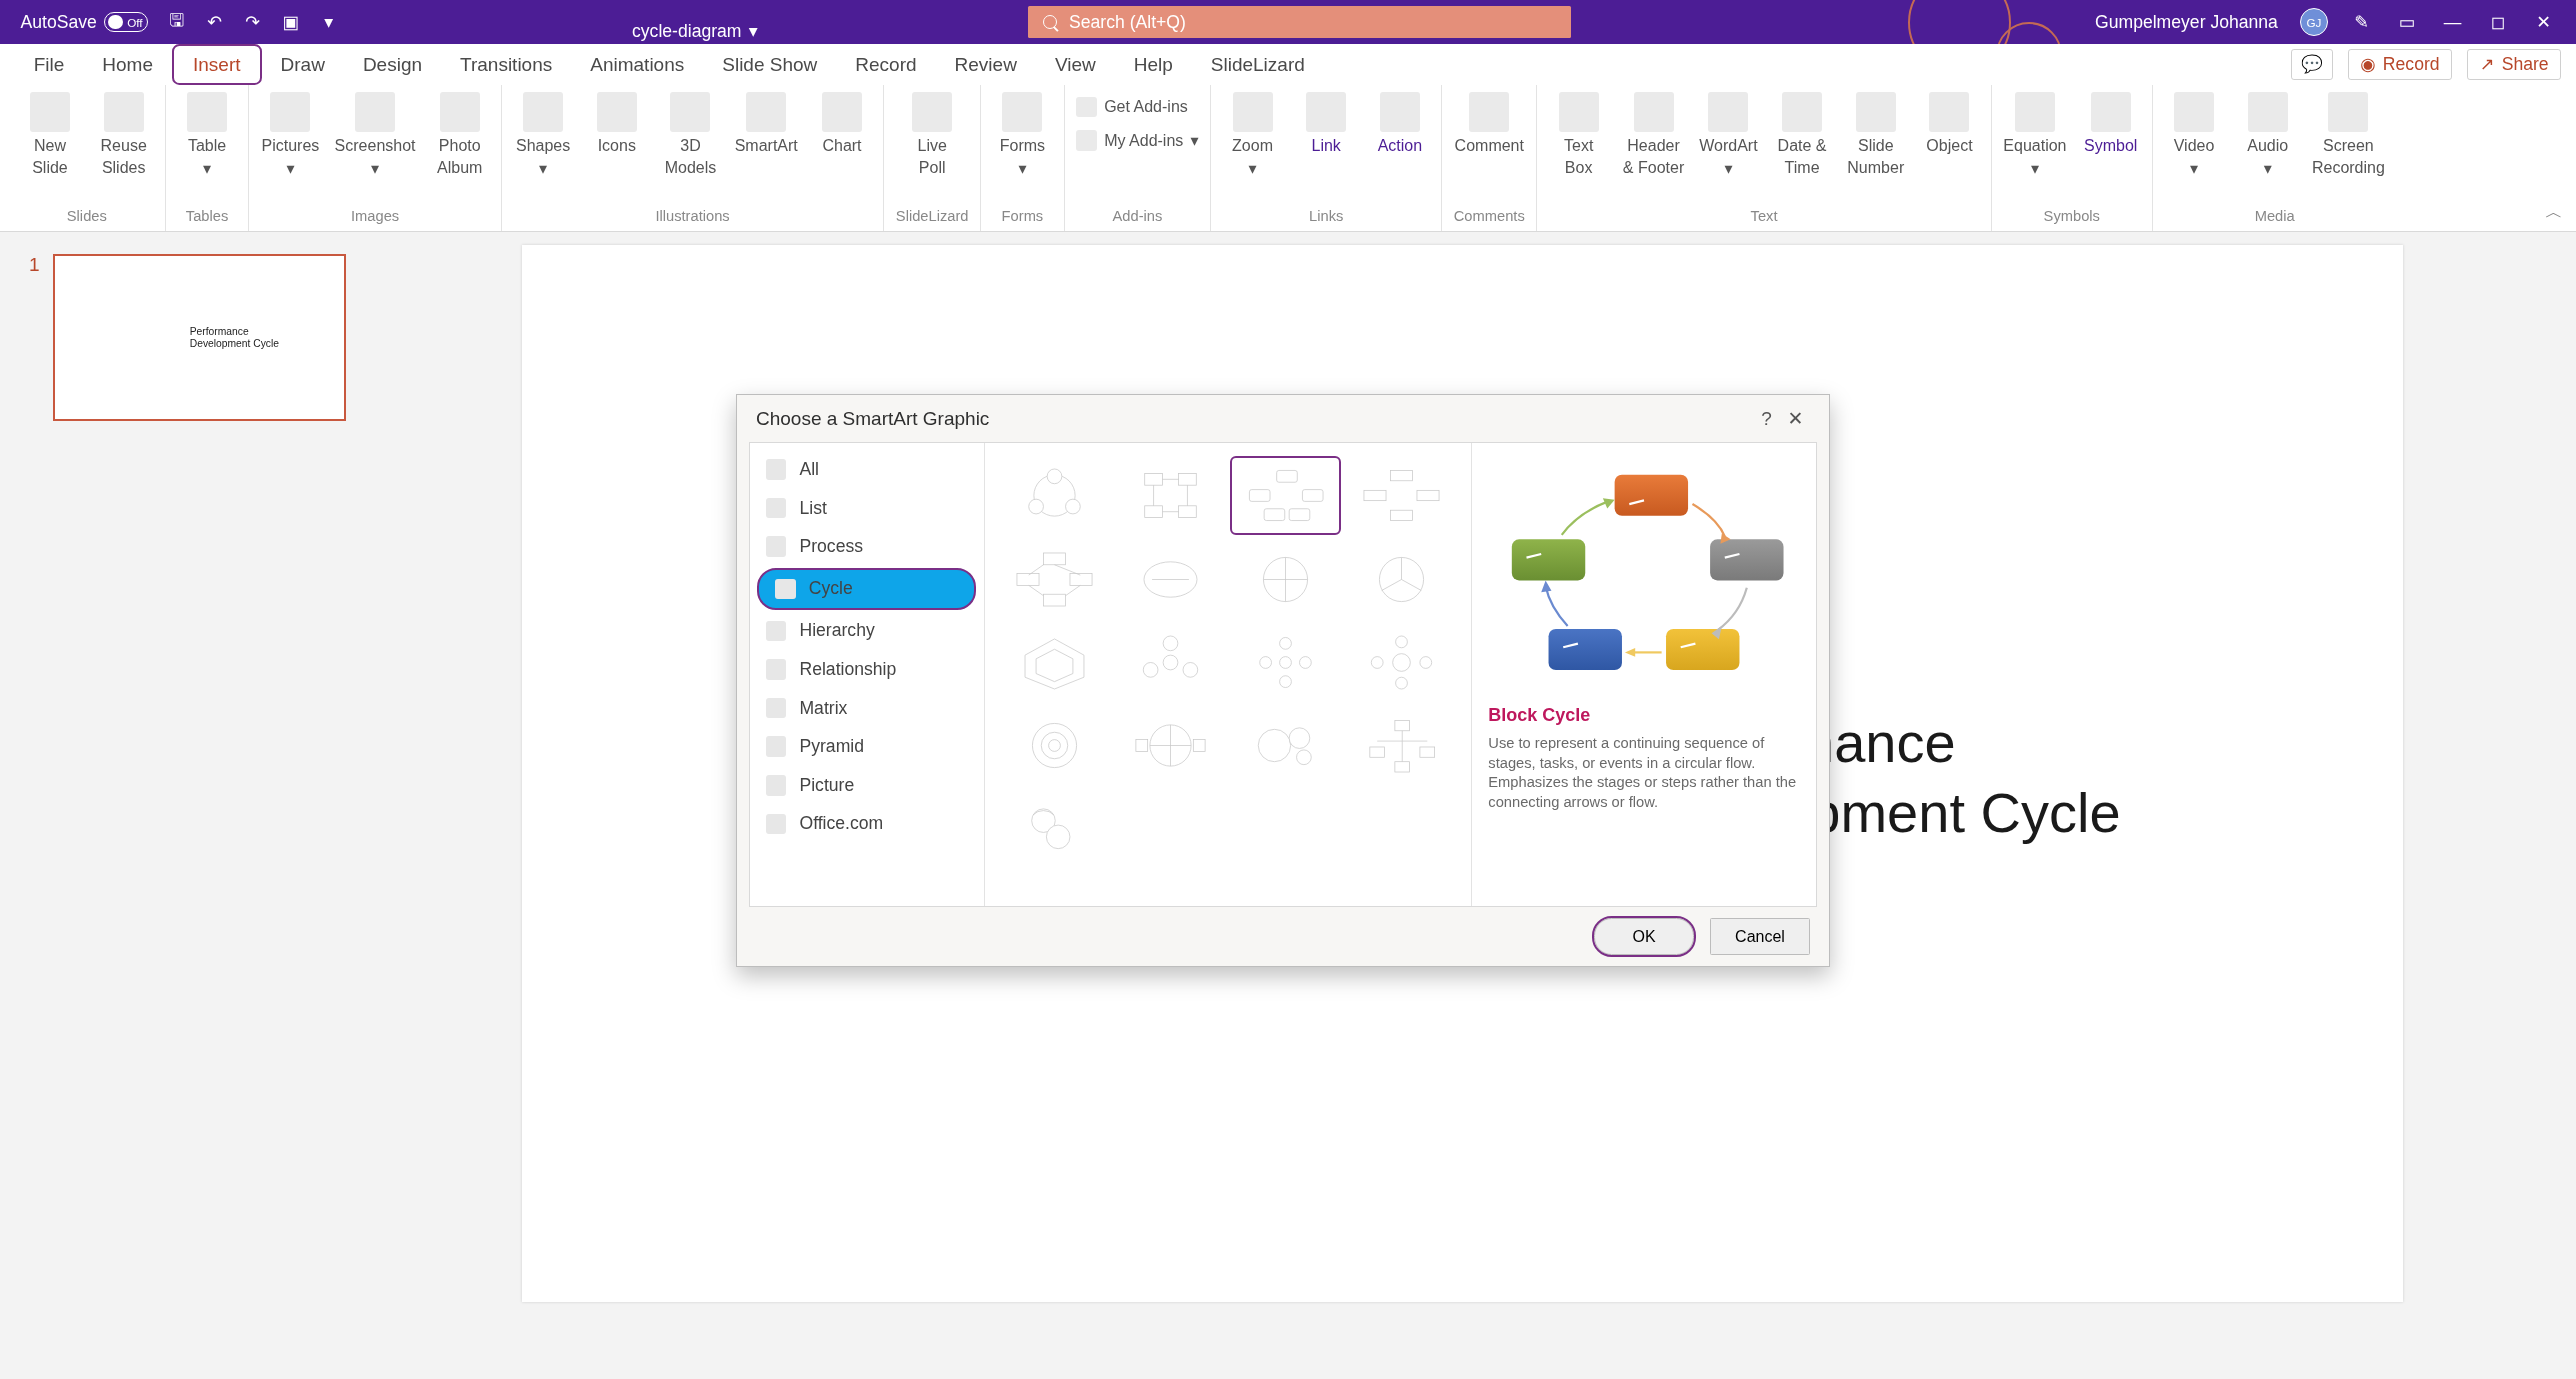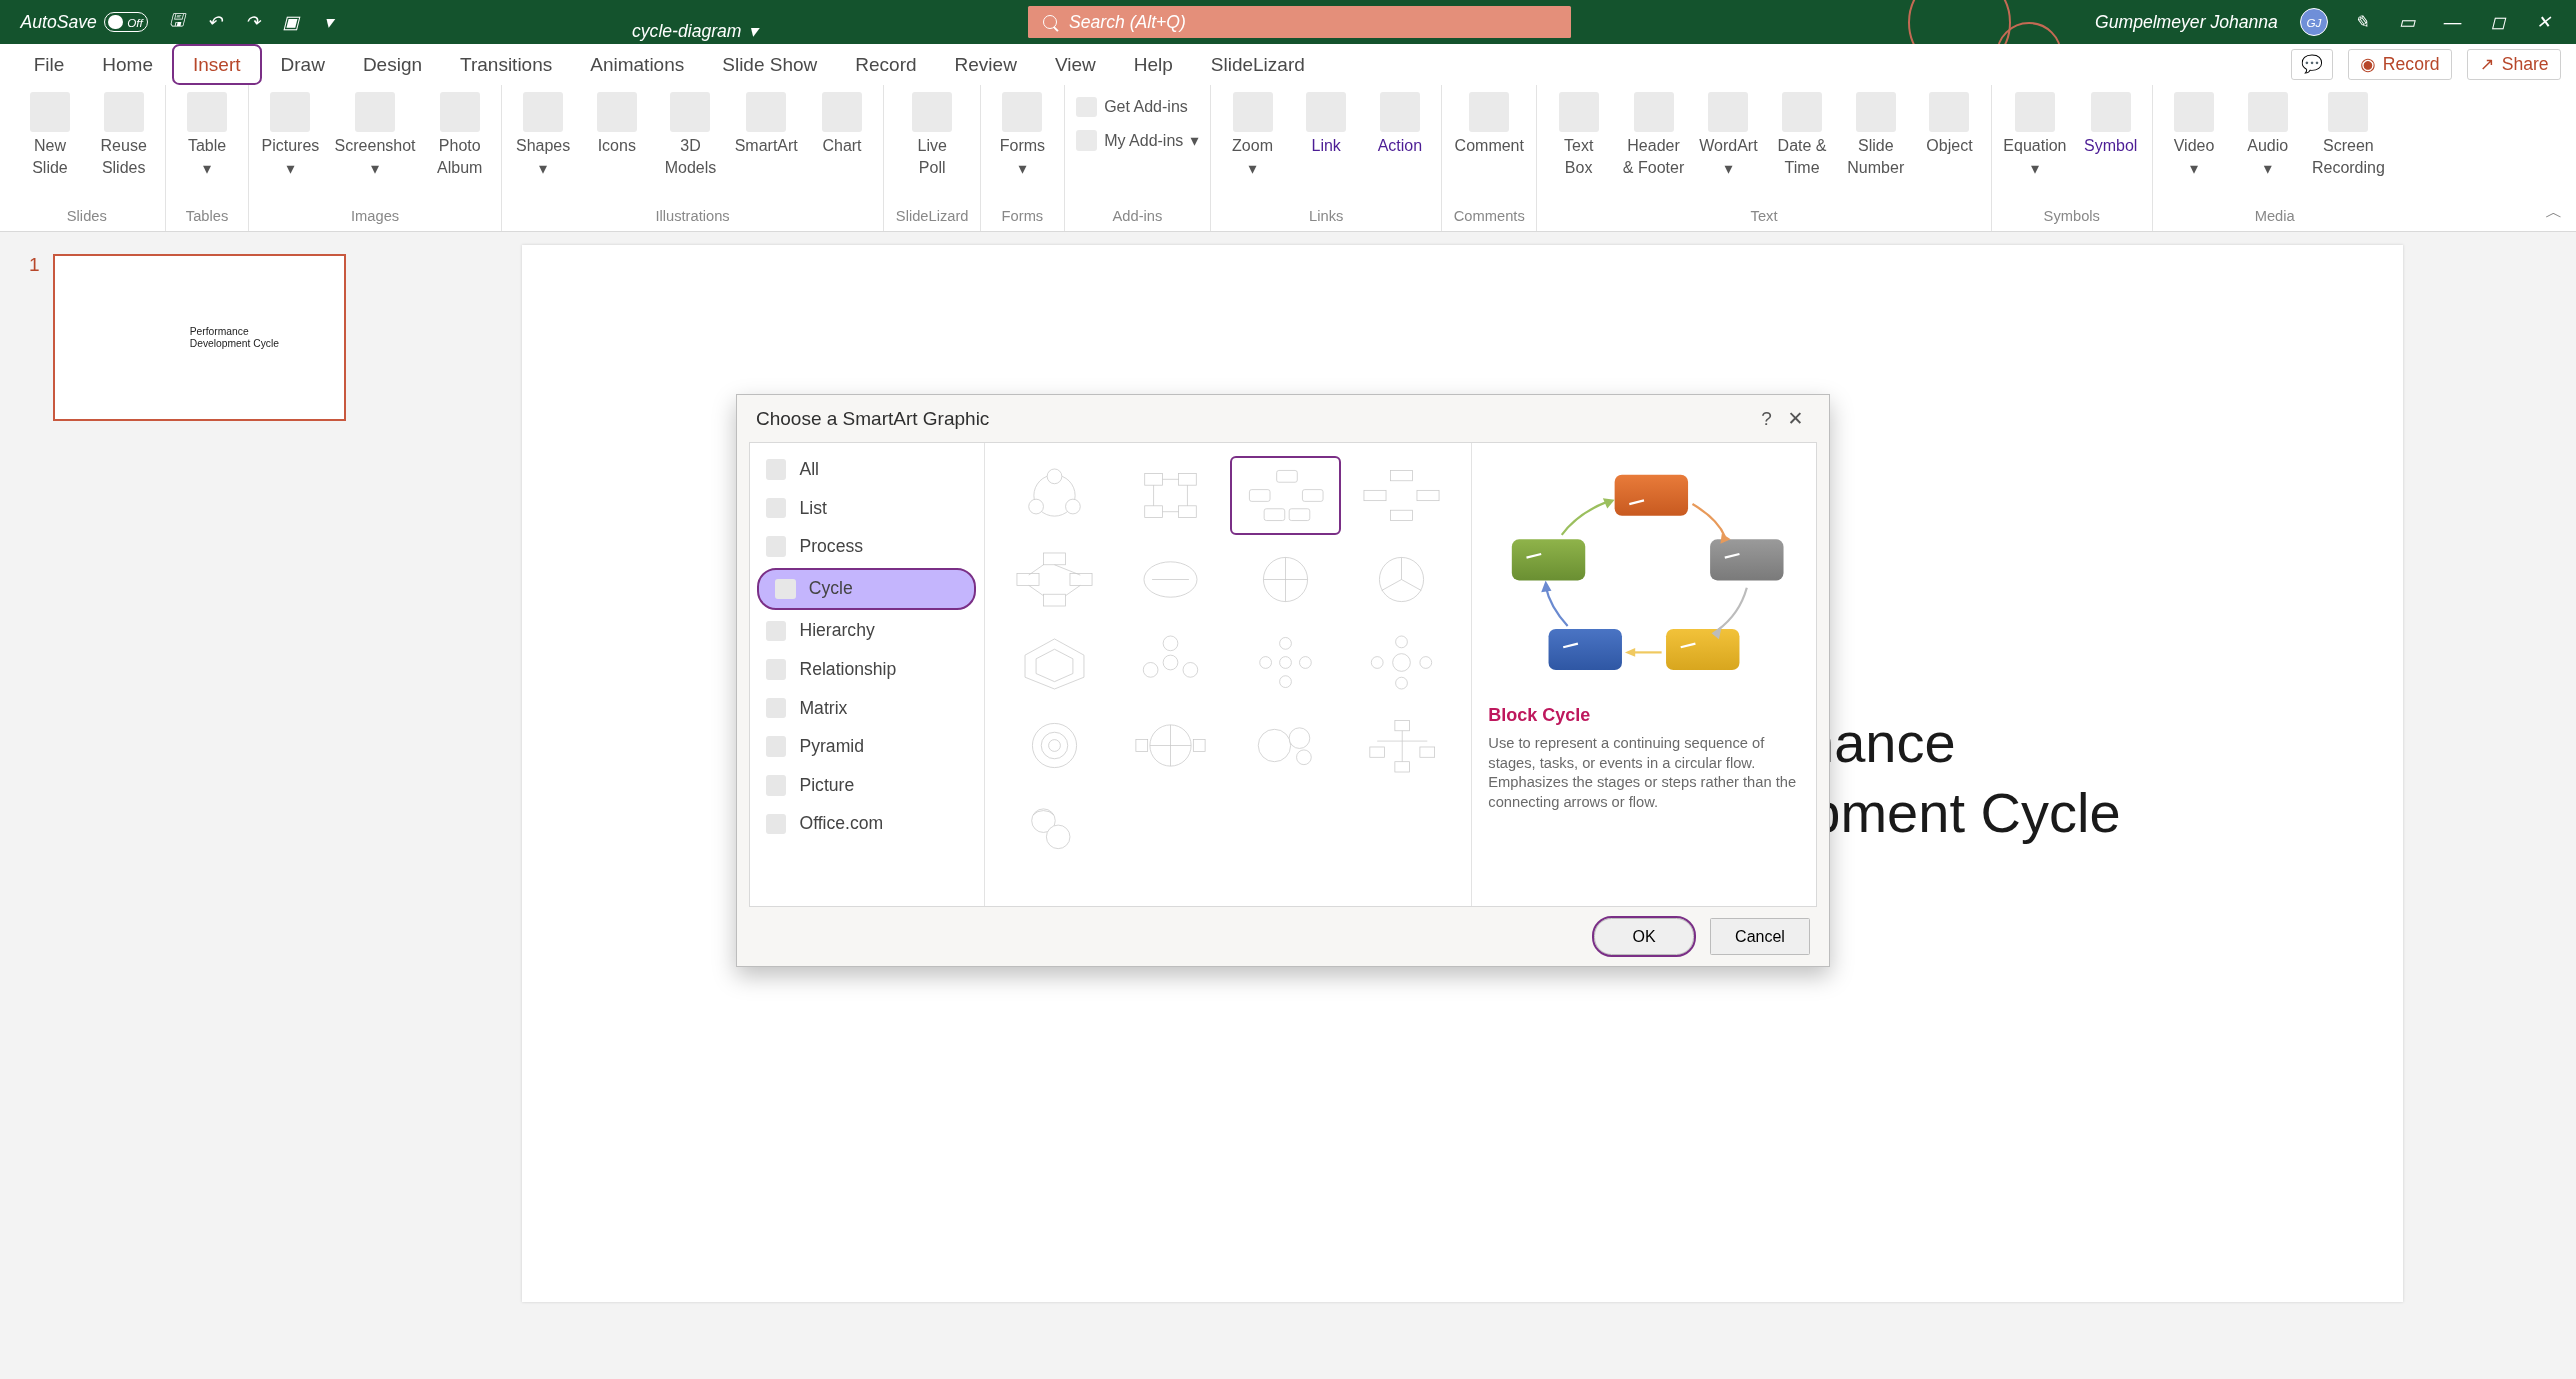--- a/index.html
+++ b/index.html
@@ -1,19 +1,19 @@
 <!DOCTYPE html>
 <html style="font-size:11.7px"><head>
 <meta charset="utf-8">
 <style>
 * { margin: 0; padding: 0; box-sizing: border-box; font-family: "Segoe UI", sans-serif; }
 body { background: #f3f3f3; width: 2576px; height: 1379px; overflow: hidden; transform-origin: top left; }
 
 
-.titlebar { height: 44px; background: #14532d; color: #fff; display: flex; align-items: center; font-size: 17.6px; font-style: italic; }
+.titlebar { height: 44px; background: #4c1d95; color: #fff; display: flex; align-items: center; font-size: 17.6px; }
 .titlebar .left-qat { display: flex; align-items: center; gap: 19px; padding-left: 20.6px; }
 .titlebar .autosave { display: flex; align-items: center; gap: 7.3px; }
 .titlebar .toggle { width: 44px; height: 20.6px; border: 1.5px solid #fff; border-radius: 10.3px; position: relative; display: flex; align-items: center; }
 .titlebar .toggle .knob { width: 14.7px; height: 14.7px; background: #fff; border-radius: 50%; margin-left: 2.9px; }
 .titlebar .toggle .off-text { font-size: 11.7px; margin-left: 4.4px; }
 .titlebar .qat-icon { width: 19px; height: 19px; display: flex; align-items: center; justify-content: center; }
 .titlebar .doc-title { position: absolute; left: 632px; display: flex; align-items: center; gap: 7.3px; margin-top: 18px; }
 .titlebar .search { position: absolute; left: 1028px; width: 543px; height: 32px; background: #e48f7a; border-radius: 1.5px; display: flex; align-items: center; padding: 0 14.7px; gap: 11.7px; color: #fff; }
 .titlebar .search .mag  { width: 14.7px; height: 14.7px; border: 1.5px solid #fff; border-radius: 50%; position: relative; }
 .titlebar .search .mag::after { content: ""; position: absolute; width: 5.9px; height: 1.5px; background: #fff; bottom: -1.5px; right: -2.9px; transform: rotate(45deg); }
@@ -58,21 +58,21 @@
 
 
 .dialog { position:absolute; left:361px; top:162px; width:1094px; height:573px; background:#f7f6f4; border:0.7px solid #bdbdbd; box-shadow: 0 8.8px 22px rgba(0,0,0,.25); display:flex; flex-direction:column; }
 .dlg-title { height:47px; display:flex; align-items:center; padding:0 19px; font-size:19px; color:#2f2f2f; }
 .dlg-title .spacer { flex:1; }
 .dlg-title .dbtn { width:29px; height:29px; display:flex; align-items:center; justify-content:center; color:#555; font-size:19px; }
 .dlg-body { flex:1; display:flex; border:0.7px solid #d9d9d9; margin: 0 11.7px; background:#fff; }
 .cat-list { width:235px; border-right:0.7px solid #e3e3e3; padding:7.3px 0; }
 .cat { display:flex; align-items:center; gap:13.2px; padding:8.8px 16px; font-size:17.6px; color:#444; cursor:pointer; }
 .cat .cico { width:20.6px; height:20.6px; background:#e7e7e7; border-radius:2.9px; }
-.cat.selected { background:#c4b5fd; border:2.2px solid #7a2f86; border-radius:19px; margin:1.5px 7.3px;align-items:center; }
+.cat.selected { background:#0ea5e9; border:2.2px solid #7a2f86; border-radius:19px; margin:1.5px 7.3px;align-items:center; }
 .gallery { flex:1; padding:13.2px 14.7px; display:grid; grid-template-columns: repeat(4, 1fr); grid-auto-rows: 79px; gap:4.4px; align-content:start; }
 .gitem { border:0.7px solid transparent; display:flex; align-items:center; justify-content:center; }
 .gitem svg { opacity:.55; }
 .gitem.huge-selected { border:2.9px solid #7a2f86; border-radius:5.9px; }
 .preview { width:345px; border-left:0.7px solid #e3e3e3; padding:13.2px 16px; display:flex; flex-direction:column; }
 .preview .pimg { flex:0 0 242px; display:flex; align-items:center; justify-content:center; }
 .preview h4 { font-size:18px; color:#be185d; font-weight:600; margin:7.3px 0 7.3px; }
 .preview p { font-size:14.7px; color:#6a6a6a; line-height:1.35; }
 .dlg-actions { height:59px; display:flex; align-items:center; justify-content:flex-end; gap:16px; padding-right:19px; }
 .dlg-actions button { width:100px; height:37px; font-size:16px; background:#efefef; border:0.7px solid #bcbcbc; border-radius:1.5px; }

